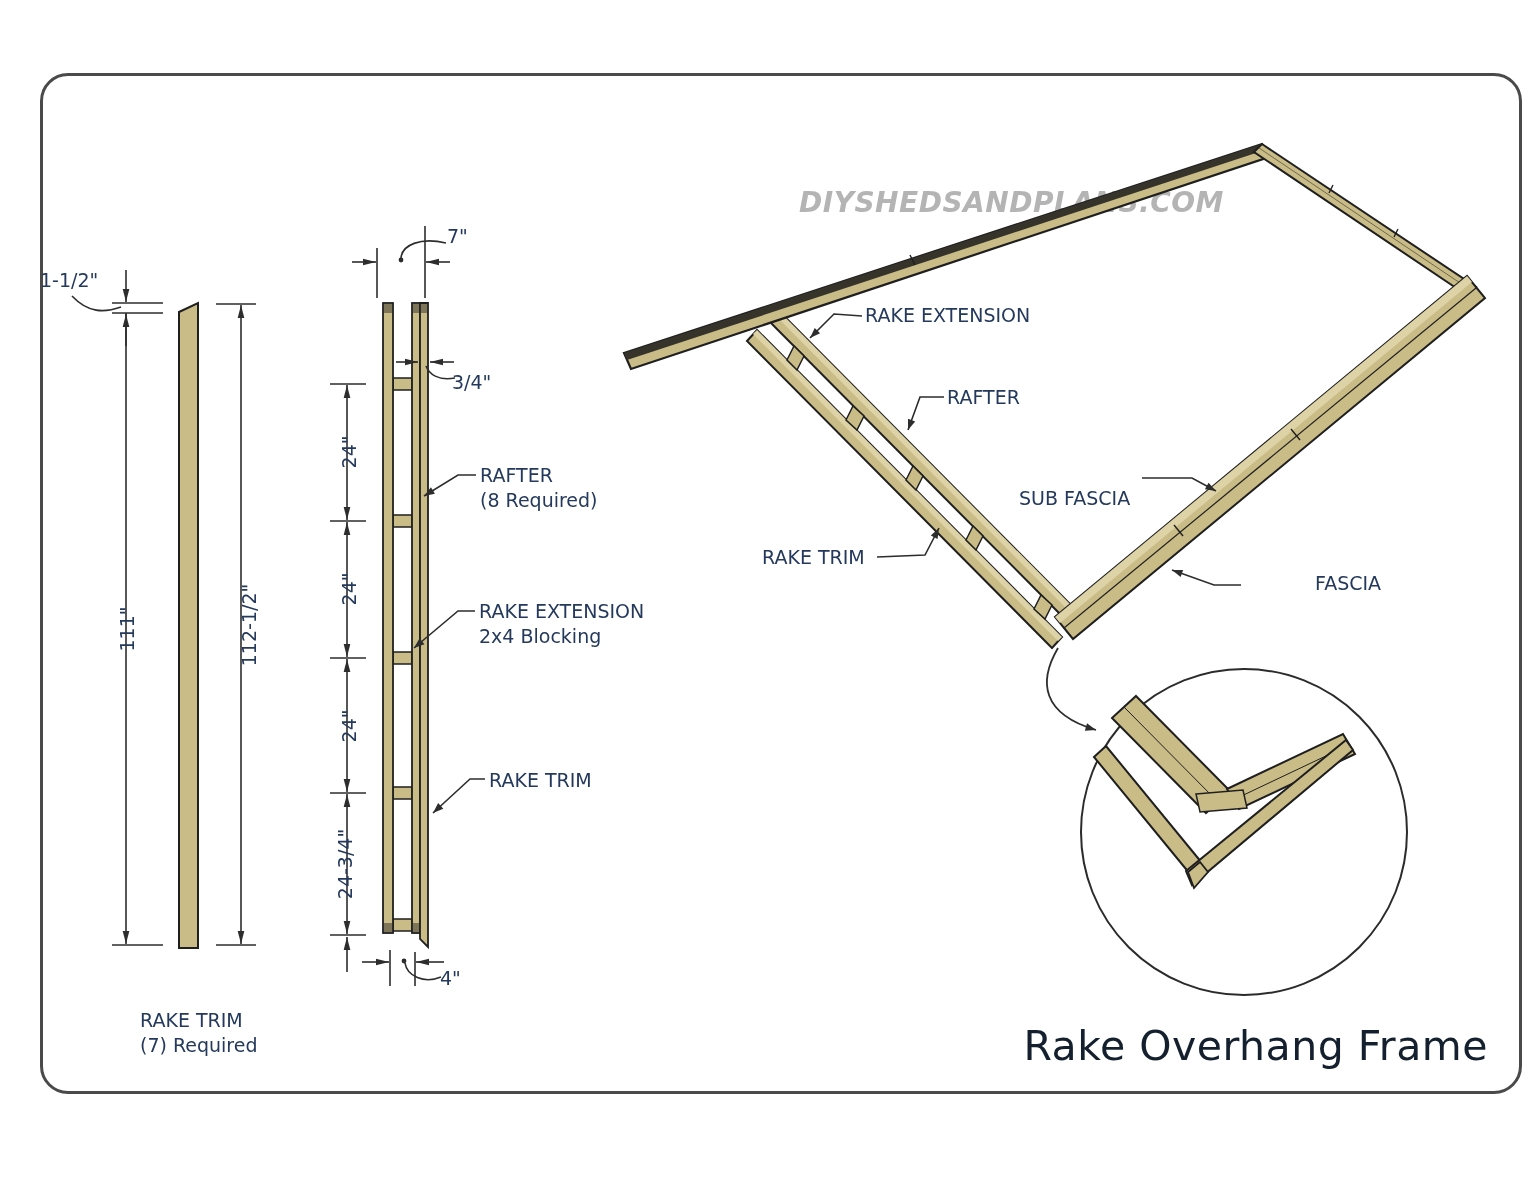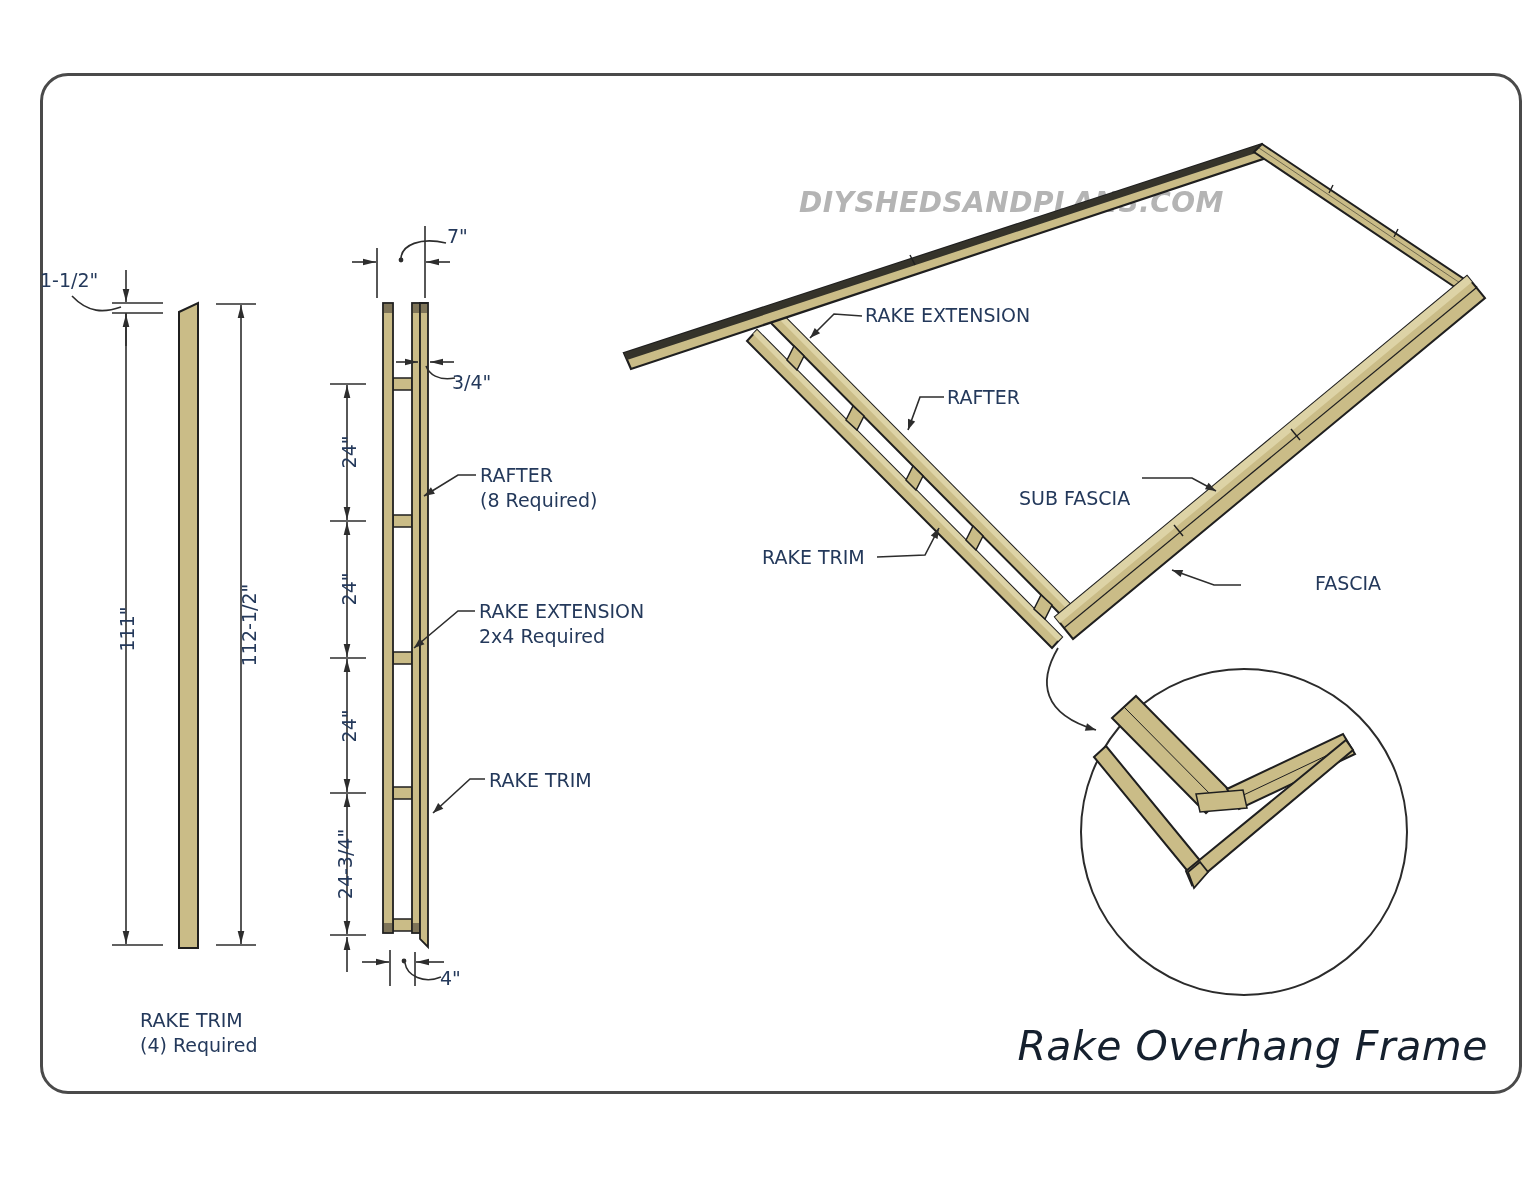--- a/index.html
+++ b/index.html
@@ -7,21 +7,21 @@
          font-family:"DejaVu Sans","Liberation Sans",sans-serif;}
   #sheet-border{position:absolute;left:40px;top:73px;width:1476px;height:1015px;
                 border:3px solid #4a4a4a;border-radius:28px;z-index:0;background:#ffffff;}
   #watermark{position:absolute;left:799px;top:186px;z-index:1;
              font-size:28px;font-weight:bold;font-style:italic;color:#b4b4b4;letter-spacing:0.5px;}
   #linework{position:absolute;left:0;top:0;z-index:2;}
   .lbl{position:absolute;z-index:3;font-size:19px;color:#24395b;white-space:nowrap;line-height:25px;}
   .vert{transform:translate(-50%,-50%) rotate(-90deg);}
   .lbl span{display:block;}
   #sheet-title{position:absolute;right:48px;top:1022px;z-index:3;text-align:left;
-               font-size:41px;font-style:italic;color:#15202e;letter-spacing:0.5px;}
+               font-size:41px;color:#15202e;letter-spacing:0.5px;}
 </style>
 </head>
 <body>
 
 <div id="stage">
 
   <div id="sheet-border"></div>
 
   <div id="watermark">DIYSHEDSANDPLANS.COM</div>
 
@@ -173,37 +173,37 @@
       <polygon points="1186,871 1346,740 1353,750 1192,885" fill="#cabc87" stroke="#1f1f1f" stroke-width="2"></polygon>
       <polygon points="1188,872 1200,862 1208,872 1194,888" fill="#cabc87" stroke="#1f1f1f" stroke-width="1.8"></polygon>
     </g>
   </svg>
 
   <div class="lbl" style="left:40px;top:268px">1-1/2"</div>
   <div class="lbl vert" style="left:127px;top:629px">111"</div>
   <div class="lbl vert" style="left:249px;top:625px">112-1/2"</div>
   <div class="lbl" style="left:140px;top:1008px">
     <span>RAKE TRIM</span>
-    <span>(4) Required</span>
+    <span>(7) Required</span>
   </div>
 
   <div class="lbl" style="left:447px;top:224px">7"</div>
   <div class="lbl" style="left:452px;top:370px">3/4"</div>
   <div class="lbl vert" style="left:349px;top:452px">24"</div>
   <div class="lbl vert" style="left:349px;top:589px">24"</div>
   <div class="lbl vert" style="left:349px;top:726px">24"</div>
   <div class="lbl vert" style="left:345px;top:864px">24-3/4"</div>
   <div class="lbl" style="left:440px;top:966px">4"</div>
   <div class="lbl" style="left:480px;top:463px">
     <span>RAFTER</span>
     <span>(8 Required)</span>
   </div>
   <div class="lbl" style="left:479px;top:599px">
     <span>RAKE EXTENSION</span>
-    <span>2x4 Required</span>
+    <span>2x4 Blocking</span>
   </div>
   <div class="lbl" style="left:489px;top:768px">RAKE TRIM</div>
 
   <div class="lbl" style="left:865px;top:303px">RAKE EXTENSION</div>
   <div class="lbl" style="left:947px;top:385px">RAFTER</div>
   <div class="lbl" style="left:1019px;top:486px">SUB FASCIA</div>
   <div class="lbl" style="left:762px;top:545px">RAKE TRIM</div>
   <div class="lbl" style="left:1315px;top:571px">FASCIA</div>
 
   <div id="sheet-title">Rake Overhang Frame</div>

